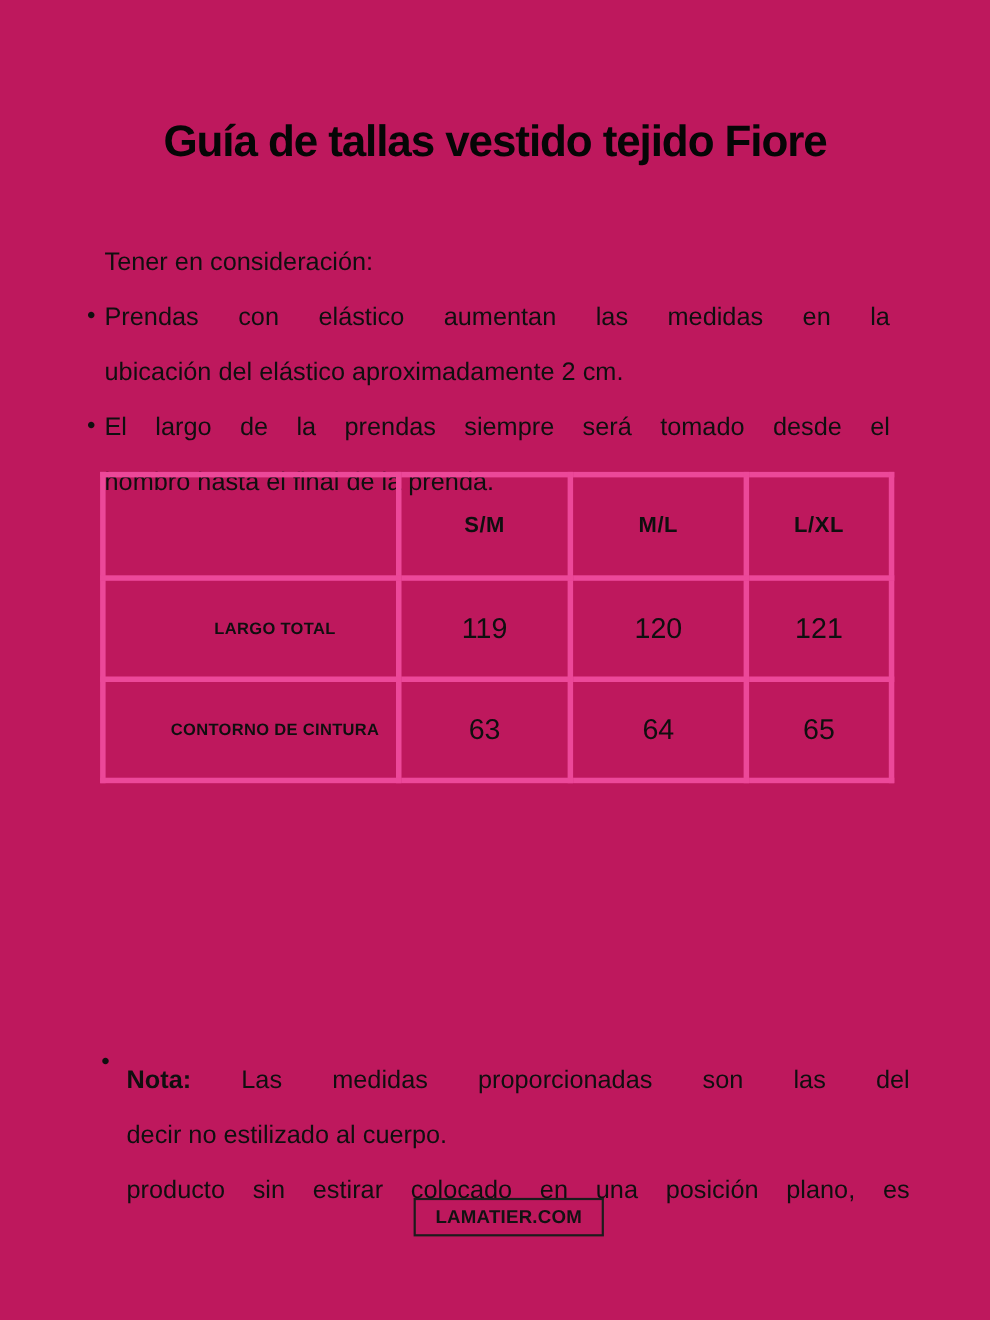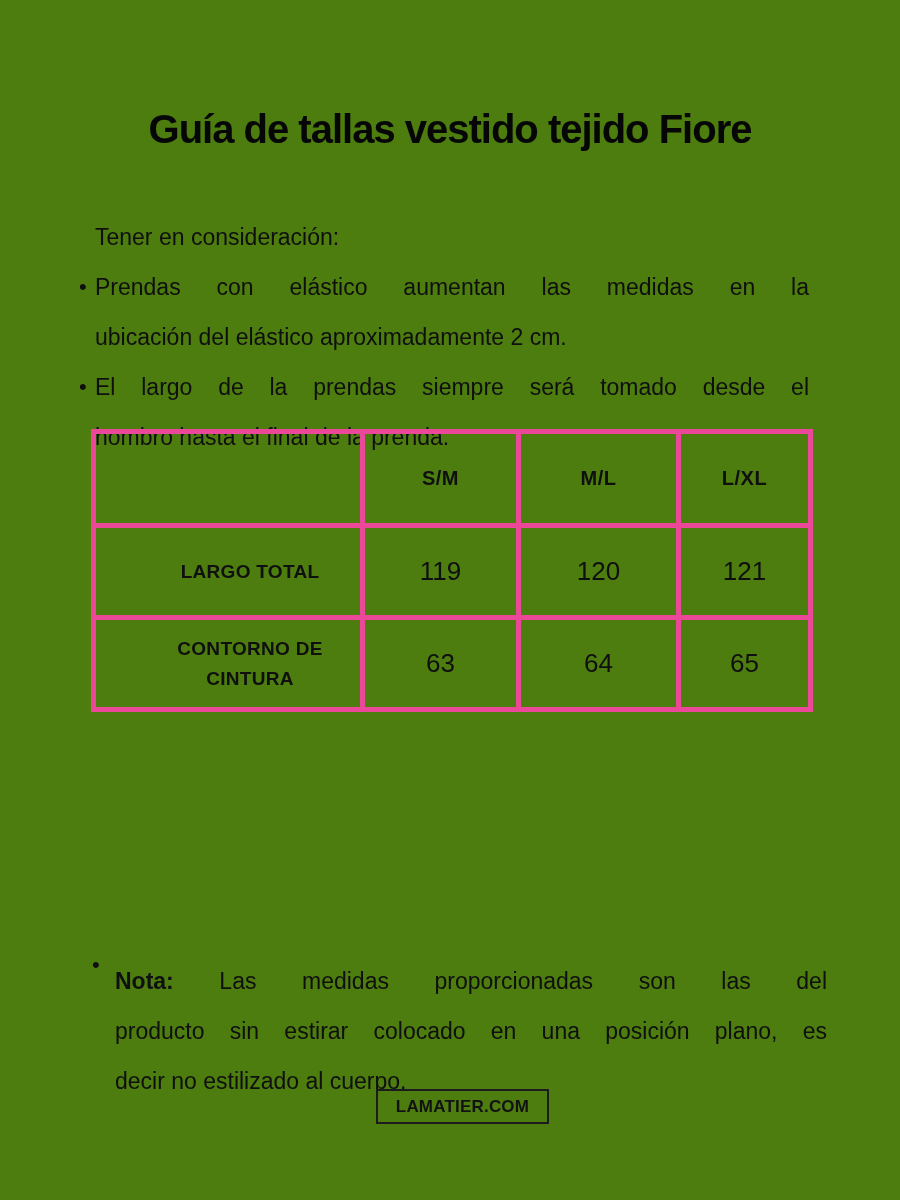--- a/index.html
+++ b/index.html
@@ -5,21 +5,21 @@
   html, body {
     margin: 0;
     padding: 0;
     background: #e4e3e0;
   }
   .page {
     position: relative;
     width: 900px;
     height: 1200px;
     margin: 0 auto;
-    background: #4d7c0f;
+    background: #be185d;
     color: #0f0f0f;
     font-family: "Liberation Sans", sans-serif;
     overflow: hidden;
   }
 
   
   .title {
     position: absolute;
     top: 103px;
     left: 0;
@@ -86,21 +86,21 @@
   .size-table th {
     font-size: 20px;
     font-weight: bold;
     letter-spacing: 0.5px;
   }
   .size-table td {
     font-size: 26px;
     font-weight: normal;
   }
   .size-table td.rowlabel {
-    font-size: 19px;
+    font-size: 15px;
     font-weight: bold;
     letter-spacing: 0.3px;
     padding-left: 44px;
   }
   .labelwrap {
     max-width: 190px;
     margin: 0 auto;
     line-height: 30px;
   }
 
@@ -201,22 +201,22 @@
         <td>64</td>
         <td>65</td>
       </tr>
     </tbody>
   </table>
 
   <section class="note">
     <span class="dot">•</span>
     <div class="body">
       <div class="tline jline"><span class="bold">Nota:</span> <span>Las medidas proporcionadas son las del</span></div>
+      <div class="tline">decir no estilizado al cuerpo.</div>
       <div class="tline jline">producto sin estirar colocado en una posición plano, es</div>
-      <div class="tline">decir no estilizado al cuerpo.</div>
     </div>
   </section>
 
   <div class="brandbox">
     <span>LAMATIER.COM</span>
   </div>
 
 </div>
 
 </body></html>

